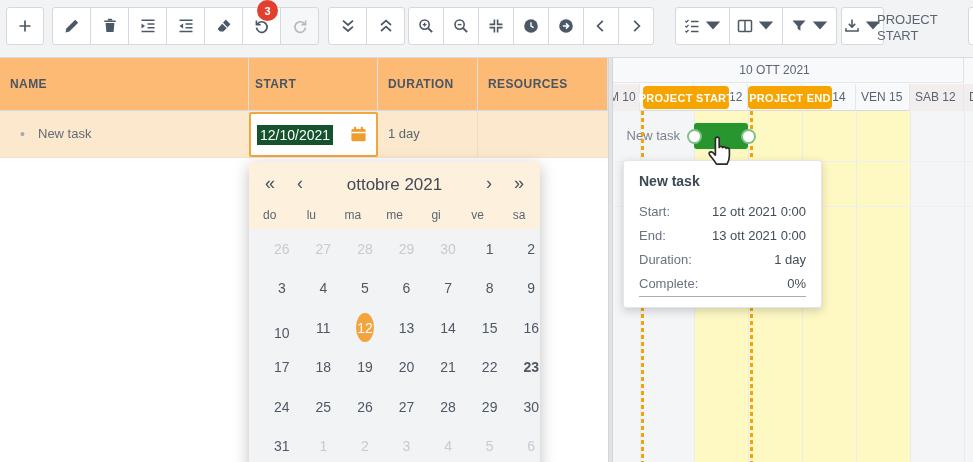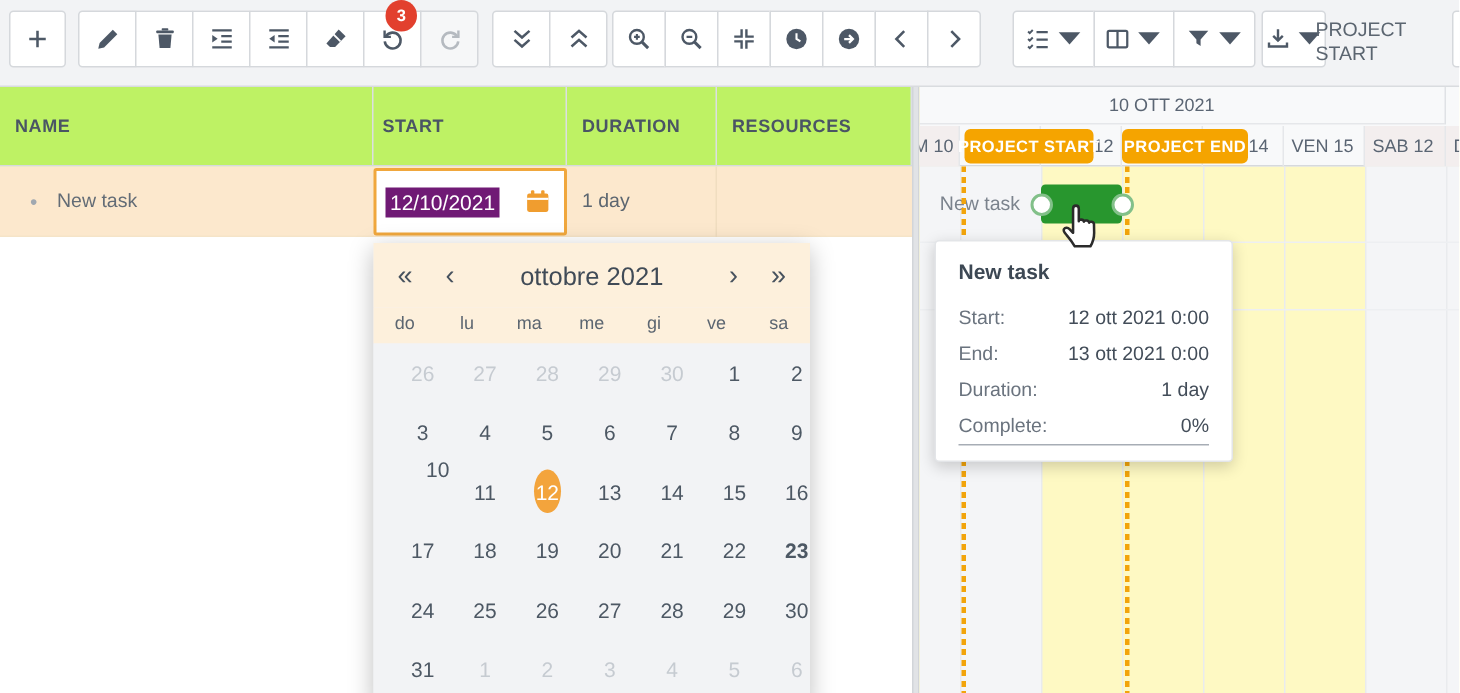--- a/index.html
+++ b/index.html
@@ -24,35 +24,35 @@
   .undo-badge { position:absolute; left:257px; top:0px; width:21px; height:21px;
                 border-radius:50%; background:#e2402e; color:#fff; font-size:11px;
                 font-weight:bold; display:flex; align-items:center; justify-content:center;
                 z-index:6; }
   .project-start-label { position:absolute; right:12px; top:12px; width:84px;
                          font-size:13px; line-height:16px; color:#5b6570; }
   .partial-btn { position:absolute; left:968px; top:7px; width:30px; height:38px;
                  background:#fff; border:1px solid #d5d8dc; border-radius:3px; }
   
   .grid-header { position:absolute; left:0; top:58px; width:608px; height:53px;
-                 background:#bef264; border-bottom:1px solid #d6d9dd; }
+                 background:#fdba74; border-bottom:1px solid #d6d9dd; }
   .gh-cell { position:absolute; top:0; height:52px; line-height:52px; font-size:12px;
              font-weight:bold; letter-spacing:.4px; color:#4a5564;
              border-right:1px solid #dcdfe2; overflow:hidden; white-space:nowrap; }
   .grid-row { position:absolute; left:0; top:111px; width:608px; height:47px;
               background:#fce8cd; border-bottom:1px solid #f5e4c8; }
   .row-bullet { position:absolute; left:20px; top:0; line-height:46px; color:#a0a8b0; font-size:14px; }
   .row-name { position:absolute; left:38px; top:0; line-height:46px; color:#636c76; }
   .row-duration { position:absolute; left:388px; top:0; line-height:46px; color:#5c6670; }
   .row-divider { position:absolute; left:477px; top:0; width:1px; height:47px; background:#f0ddc0; }
   
   .date-editor { position:absolute; left:249px; top:112px; width:129px; height:45px;
                  background:#fff; border:2px solid #f0a73d; border-radius:2px; z-index:35;
                  display:flex; align-items:center; }
-  .date-editor .value { margin-left:6px; font-size:14px; background:#701a75; color:#fff;
+  .date-editor .value { margin-left:6px; font-size:14px; background:#14532d; color:#fff;
                         padding:2px 3px; white-space:nowrap; }
   .date-editor .cal-trigger { position:absolute; right:9px; top:12px; width:17px; height:17px; cursor:pointer; }
   
   .datepicker { position:absolute; left:249px; top:162px; width:291px; height:310px;
                 background:#f2f3f5; border-radius:2px; z-index:45;
                 box-shadow:0 4px 16px rgba(0,0,0,.25); }
   .dp-nav { position:absolute; left:0; top:0; width:291px; height:43px; background:#fdf0dc; }
   .dp-nav .nav-glyph { position:absolute; top:0; line-height:43px; font-size:18px;
                        color:#47525e; cursor:pointer; }
   .dp-title { position:absolute; left:0; top:0; width:291px; text-align:center;
@@ -306,21 +306,21 @@
         <div class="dp-day muted" style="left: 166.28px; top: 0px;">30</div>
         <div class="dp-day" style="left: 207.85px; top: 0px;">1</div>
         <div class="dp-day" style="left: 249.42px; top: 0px;">2</div>
         <div class="dp-day" style="left: 0px; top: 39.5px;">3</div>
         <div class="dp-day" style="left: 41.57px; top: 39.5px;">4</div>
         <div class="dp-day" style="left: 83.14px; top: 39.5px;">5</div>
         <div class="dp-day" style="left: 124.71px; top: 39.5px;">6</div>
         <div class="dp-day" style="left: 166.28px; top: 39.5px;">7</div>
         <div class="dp-day" style="left: 207.85px; top: 39.5px;">8</div>
         <div class="dp-day" style="left: 249.42px; top: 39.5px;">9</div>
-        <div class="dp-day" style="left: 0px; top: 64px; margin-left: 10px;">10</div>
+        <div class="dp-day" style="left: 0px; top: 84px;">10</div>
         <div class="dp-day" style="left: 41.57px; top: 79px;">11</div>
         <div class="dp-day" style="left: 83.14px; top: 79px;">
           <span class="sel">12</span>
         </div>
         <div class="dp-day" style="left: 124.71px; top: 79px;">13</div>
         <div class="dp-day" style="left: 166.28px; top: 79px;">14</div>
         <div class="dp-day" style="left: 207.85px; top: 79px;">15</div>
         <div class="dp-day" style="left: 249.42px; top: 79px;">16</div>
         <div class="dp-day" style="left: 0px; top: 118.5px;">17</div>
         <div class="dp-day" style="left: 41.57px; top: 118.5px;">18</div>

